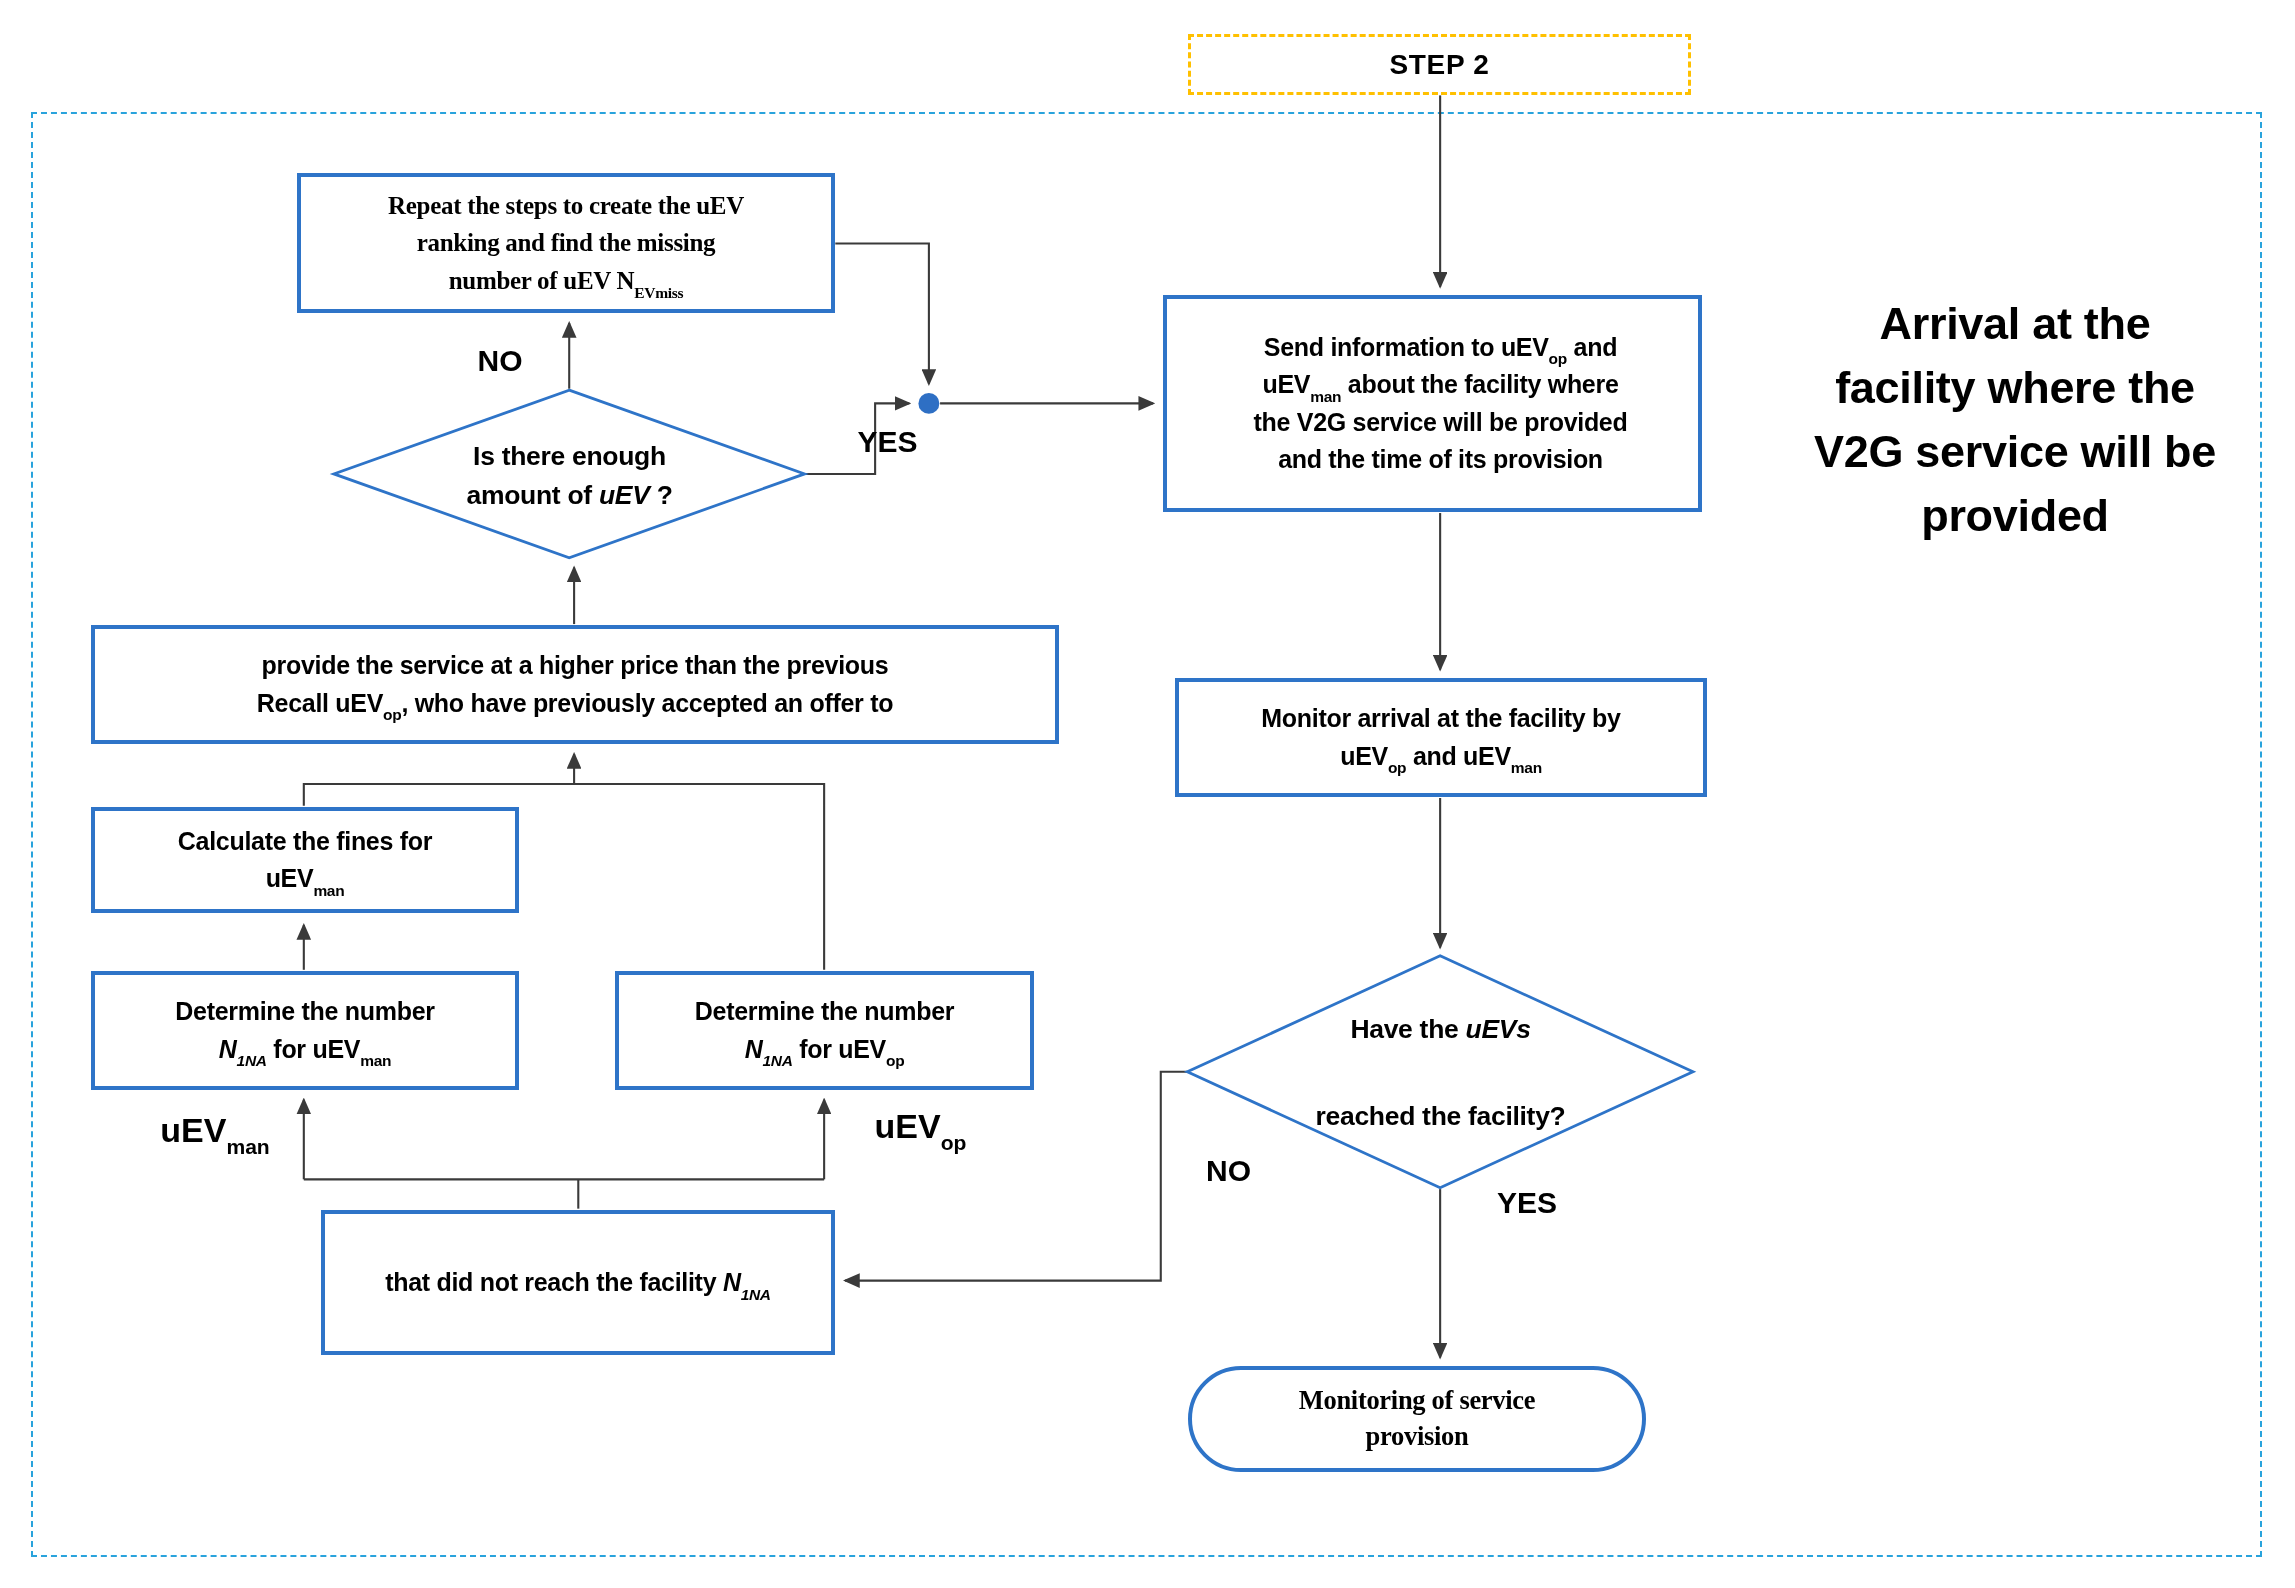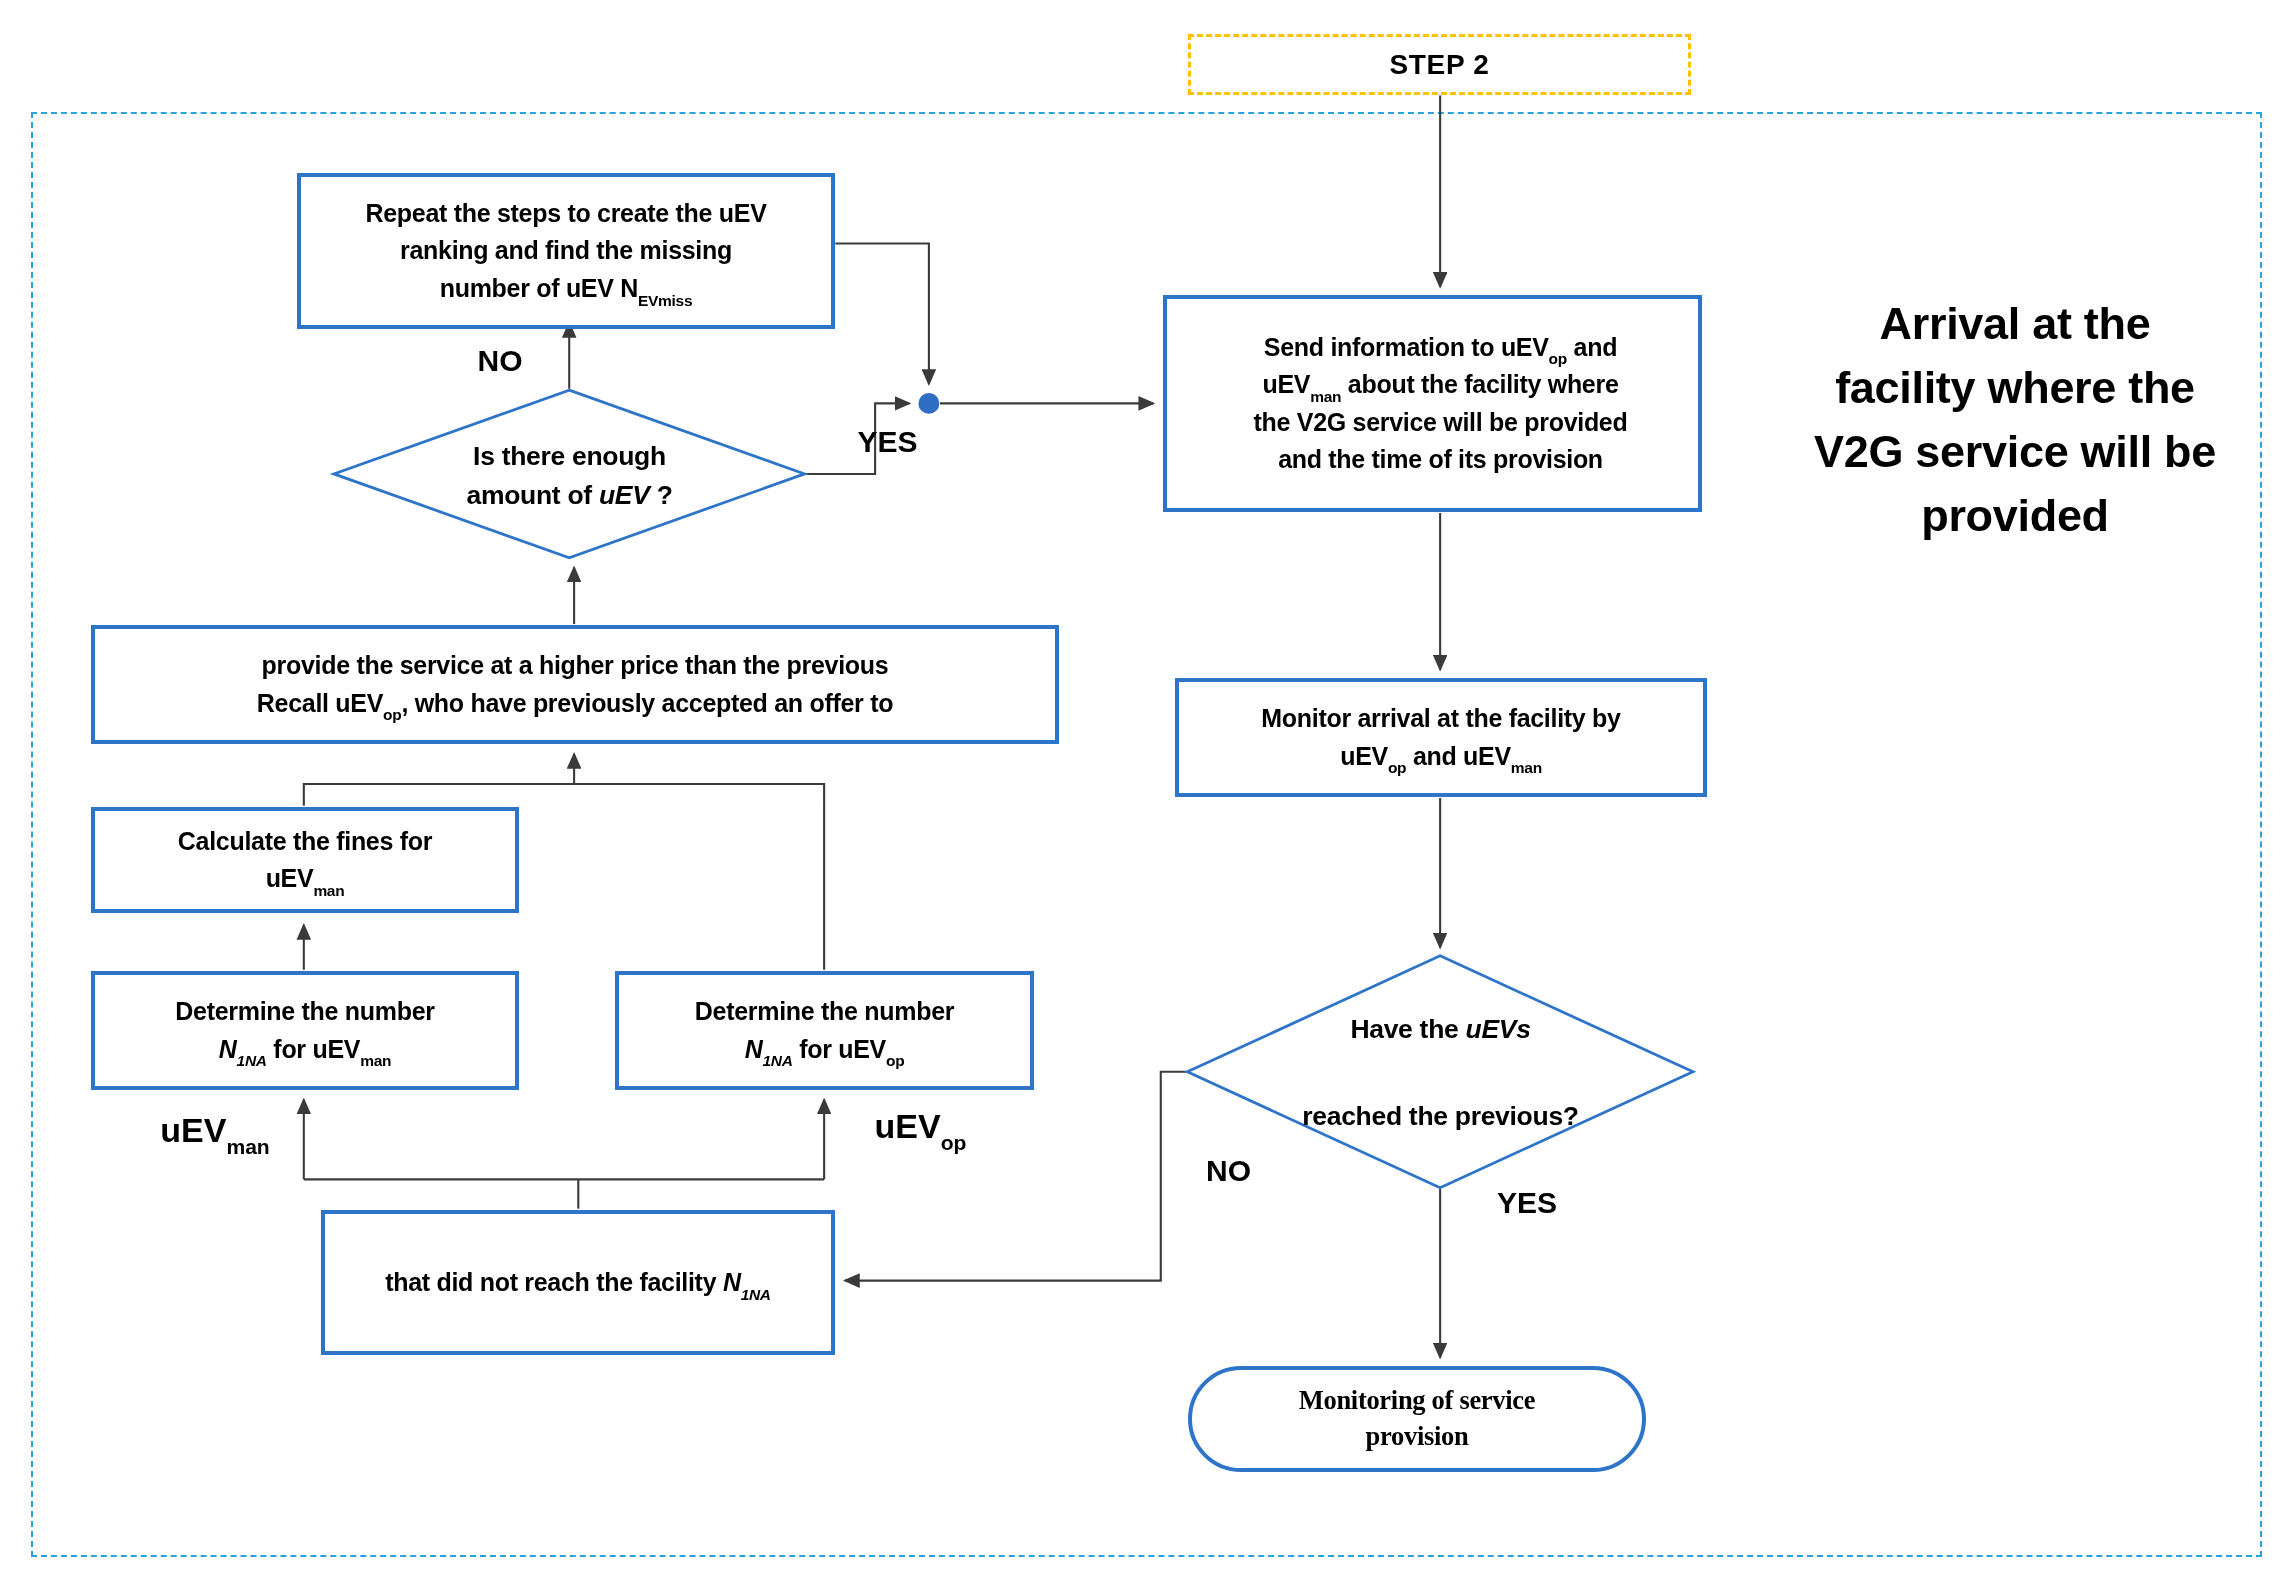--- a/index.html
+++ b/index.html
@@ -80,21 +80,21 @@
     <path class="wire arrow" d="M2062,1142 V1356"></path>
     <path class="wire arrow" d="M2062,1702 V1943"></path>
     <path class="wire arrow" d="M1700,1534 H1662 V1833 H1210"></path>
 
     <polygon class="diamond" points="815,558 1152,678 815,798 478,678"></polygon>
     <polygon class="diamond" points="2062,1368 2424,1534 2062,1700 1700,1534"></polygon>
 
     <circle class="junction" cx="1330" cy="577" r="15"></circle>
   </svg>
 
-  <div class="node" style="left:297px;top:173px;width:538px;height:156px;">
+  <div class="node" style="left:297px;top:173px;width:538px;height:140px;font-family:Liberation Serif, serif;">
     <div><span>Repeat the steps to create the uEV</span></div>
     <div><span>ranking and find the missing</span></div>
     <div><span>number of uEV N</span><sub>EVmiss</sub></div>
   </div>
 
   <div class="node" style="left:1163px;top:295px;width:539px;height:217px;padding-left:16px;">
     <div><span>Send information to uEV</span><sub>op</sub><span> and</span></div>
     <div><span>uEV</span><sub>man</sub><span> about the facility where</span></div>
     <div><span>the V2G service will be provided</span></div>
     <div><span>and the time of its provision</span></div>
@@ -134,21 +134,21 @@
     <div><span>provision</span></div>
   </div>
 
   <div class="dtext" style="left:395px;top:423px;width:349px;height:105px;">
     <div><span>Is there enough</span></div>
     <div><span>amount of </span><span class="it">uEV</span><span> ?</span></div>
   </div>
 
   <div class="dtext" style="left:1264px;top:1020px;width:353px;height:105px;gap:48px;">
     <div><span>Have the </span><span class="it">uEVs</span></div>
-    <div><span>reached the previous?</span></div>
+    <div><span>reached the facility?</span></div>
   </div>
 
   <div class="flowlabel" style="left:451px;top:344px;width:98px;">NO</div>
   <div class="flowlabel" style="left:828px;top:425px;width:119px;">YES</div>
   <div class="flowlabel" style="left:1183px;top:1154px;width:91px;">NO</div>
   <div class="flowlabel" style="left:1464px;top:1186px;width:126px;">YES</div>
   <div class="flowlabel" style="left:138px;top:1111px;width:154px;font-size:34px;"><span>uEV</span><sub>man</sub></div>
   <div class="flowlabel" style="left:847px;top:1107px;width:147px;font-size:34px;"><span>uEV</span><sub>op</sub></div>
 
 </div>

